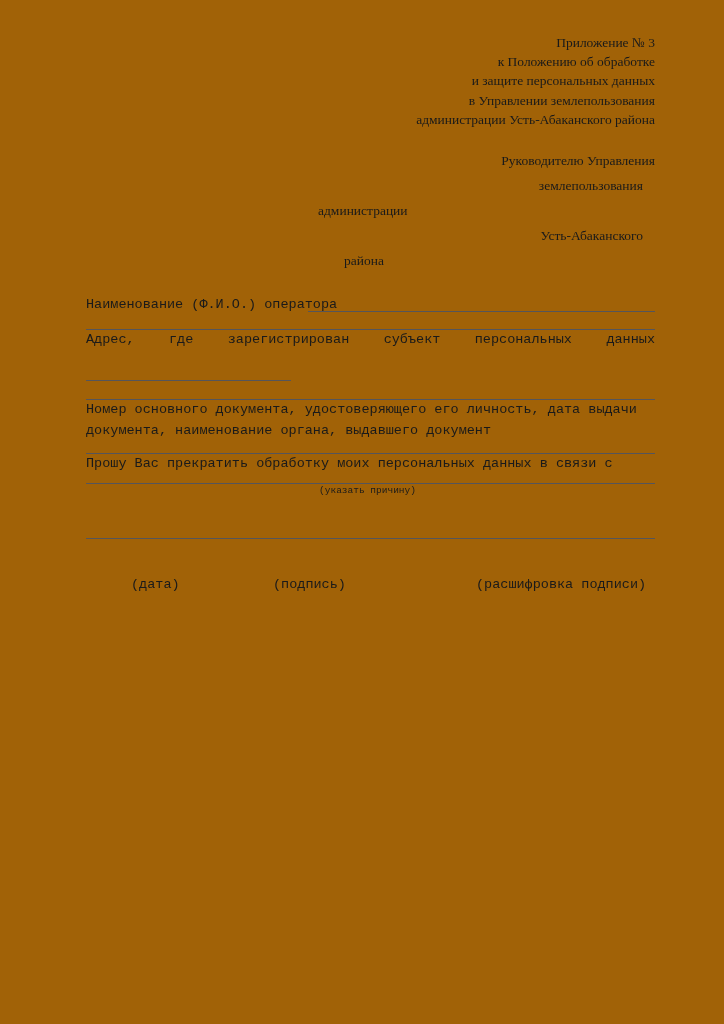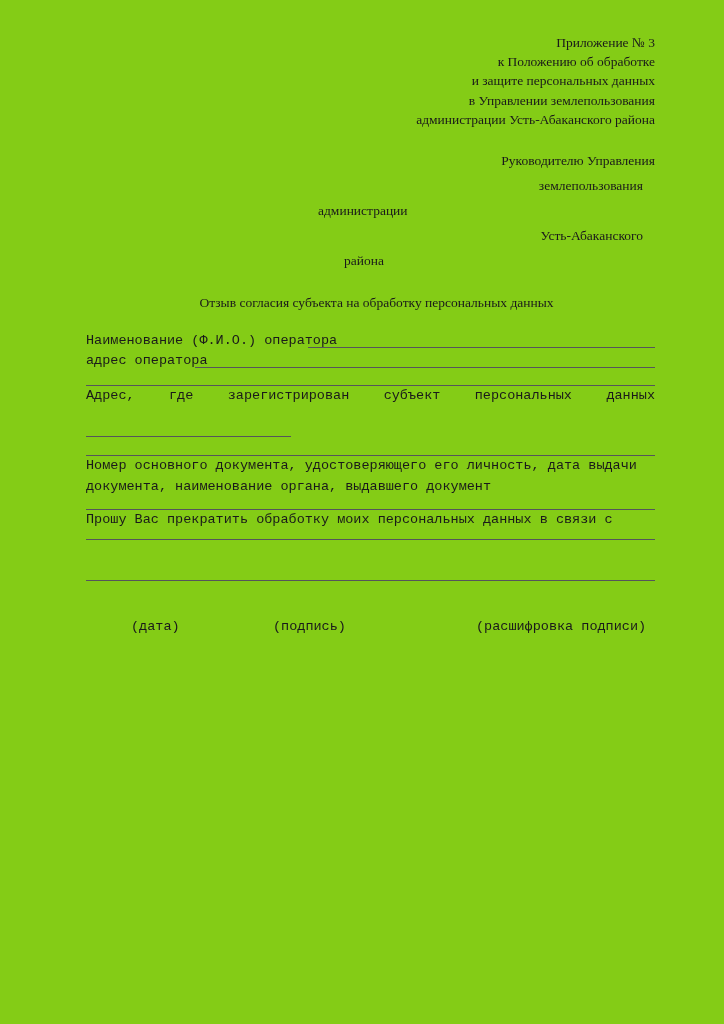--- a/index.html
+++ b/index.html
@@ -11,21 +11,21 @@
   body {
     font-family: "Liberation Serif", "DejaVu Serif", serif;
     color: #1a1a1a;
     -webkit-font-smoothing: antialiased;
   }
   .page {
     position: relative;
     width: 724px;
     height: 1024px;
     margin: 0 auto;
-    background: #84cc16;
+    background: #a16207;
     overflow: hidden;
     box-sizing: border-box;
   }
 
   
   .content {
     position: absolute;
     left: 86px;
     top: 0;
     width: 569px; 
@@ -202,33 +202,28 @@
         <span class="mid-left">администрации</span>
       </span>
       <span class="row">
         <span class="right-3">Усть-Абаканского</span>
       </span>
       <span class="row">
         <span class="mid-left-2">района</span>
       </span>
     </div>
 
-    <div class="doc-title">Отзыв согласия субъекта на обработку персональных данных</div>
 
     <div class="form-body">
 
       <div class="field-row">
         <span class="field-label">Наименование (Ф.И.О.) оператора</span>
         <span class="rule rule-after-1"></span>
       </div>
 
-      <div class="field-row">
-        <span class="field-label">адрес оператора</span>
-        <span class="rule rule-after-2"></span>
-      </div>
 
 
       <div class="spacer-14"></div>
       <div class="hr-full"></div>
 
       <div class="justified">Адрес, где зарегистрирован субъект персональных данных</div>
 
       <div class="spacer-10"></div>
       <div class="hr-part"></div>
 
@@ -239,20 +234,21 @@
       <div class="para">документа, наименование органа, выдавшего документ</div>
 
       <div class="spacer-12"></div>
       <div class="hr-full"></div>
 
       <div class="para">Прошу Вас прекратить обработку моих персональных данных в связи с</div>
 
       <div class="spacer-8"></div>
       <div class="hr-full"></div>
 
+      <div class="hint">(указать причину)</div>
 
       <div class="spacer-24"></div>
       <div class="spacer-16"></div>
       <div class="hr-full"></div>
 
       <div class="sig-row">
         <span class="sig-date">(дата)</span>
         <span class="sig-signature">(подпись)</span>
         <span class="sig-decoding">(расшифровка подписи)</span>
       </div>

